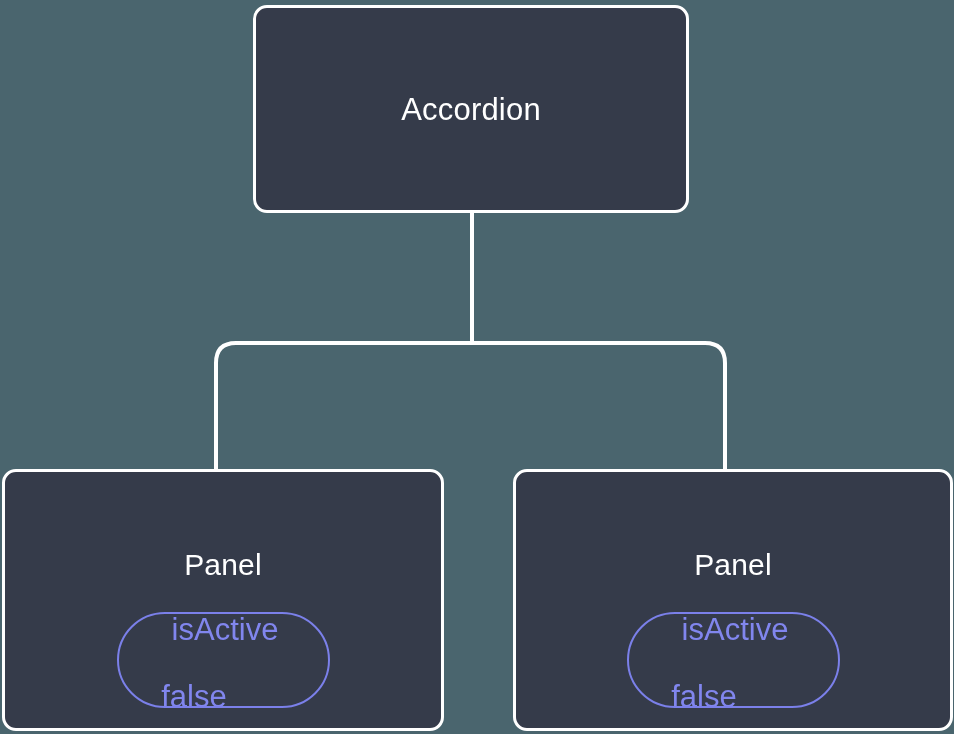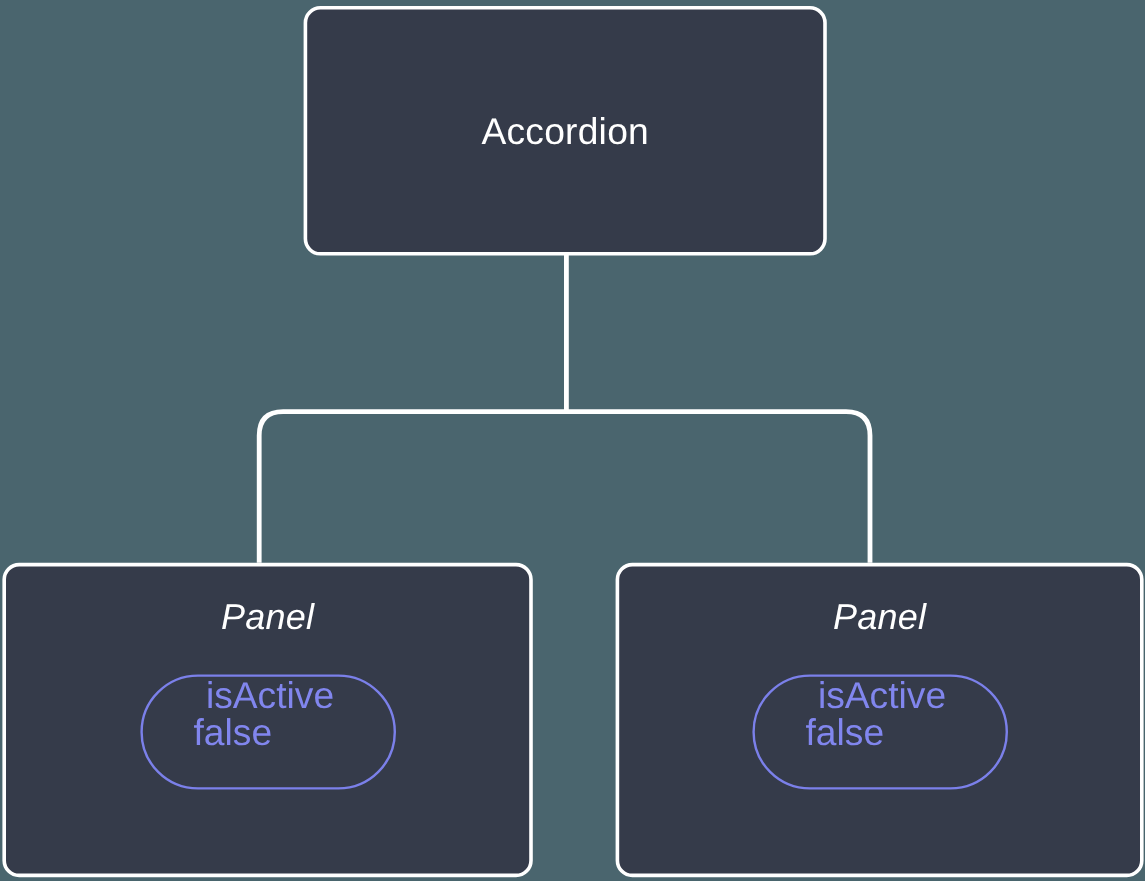--- a/index.html
+++ b/index.html
@@ -75,22 +75,21 @@
     font-size: 31px;
     font-weight: 400;
     letter-spacing: 0.2px;
     line-height: 1;
     white-space: nowrap;
   }
 
   .node-leaf-left .node-title,
   .node-leaf-right .node-title {
     font-size: 30px;
-    margin-top: 28px;
-    font-style: italic;
+    margin-top: 78px;
   }
 
   
   .pill {
     margin-top: 32px;
     display: flex;
     align-items: stretch;
     height: 96px;
     border: 2px solid #7b80ea;
     border-radius: 48px;
@@ -112,20 +111,21 @@
 
   .pill-key {
     width: 209px;
     padding-left: 6px;
     border-right: 2px solid #7b80ea;
   }
 
   .pill-val {
     width: 155px;
     padding-right: 4px;
+    margin-top: 36px;
   }
 </style>
 </head>
 <body>
 
 <div id="diagram-root">
 
   <svg id="edges-layer" viewBox="0 0 954 734" width="954" height="734" aria-hidden="true">
 
     <path d="M 472 212 L 472 343" fill="none" stroke="#ffffff" stroke-width="4" stroke-linecap="butt"></path>

